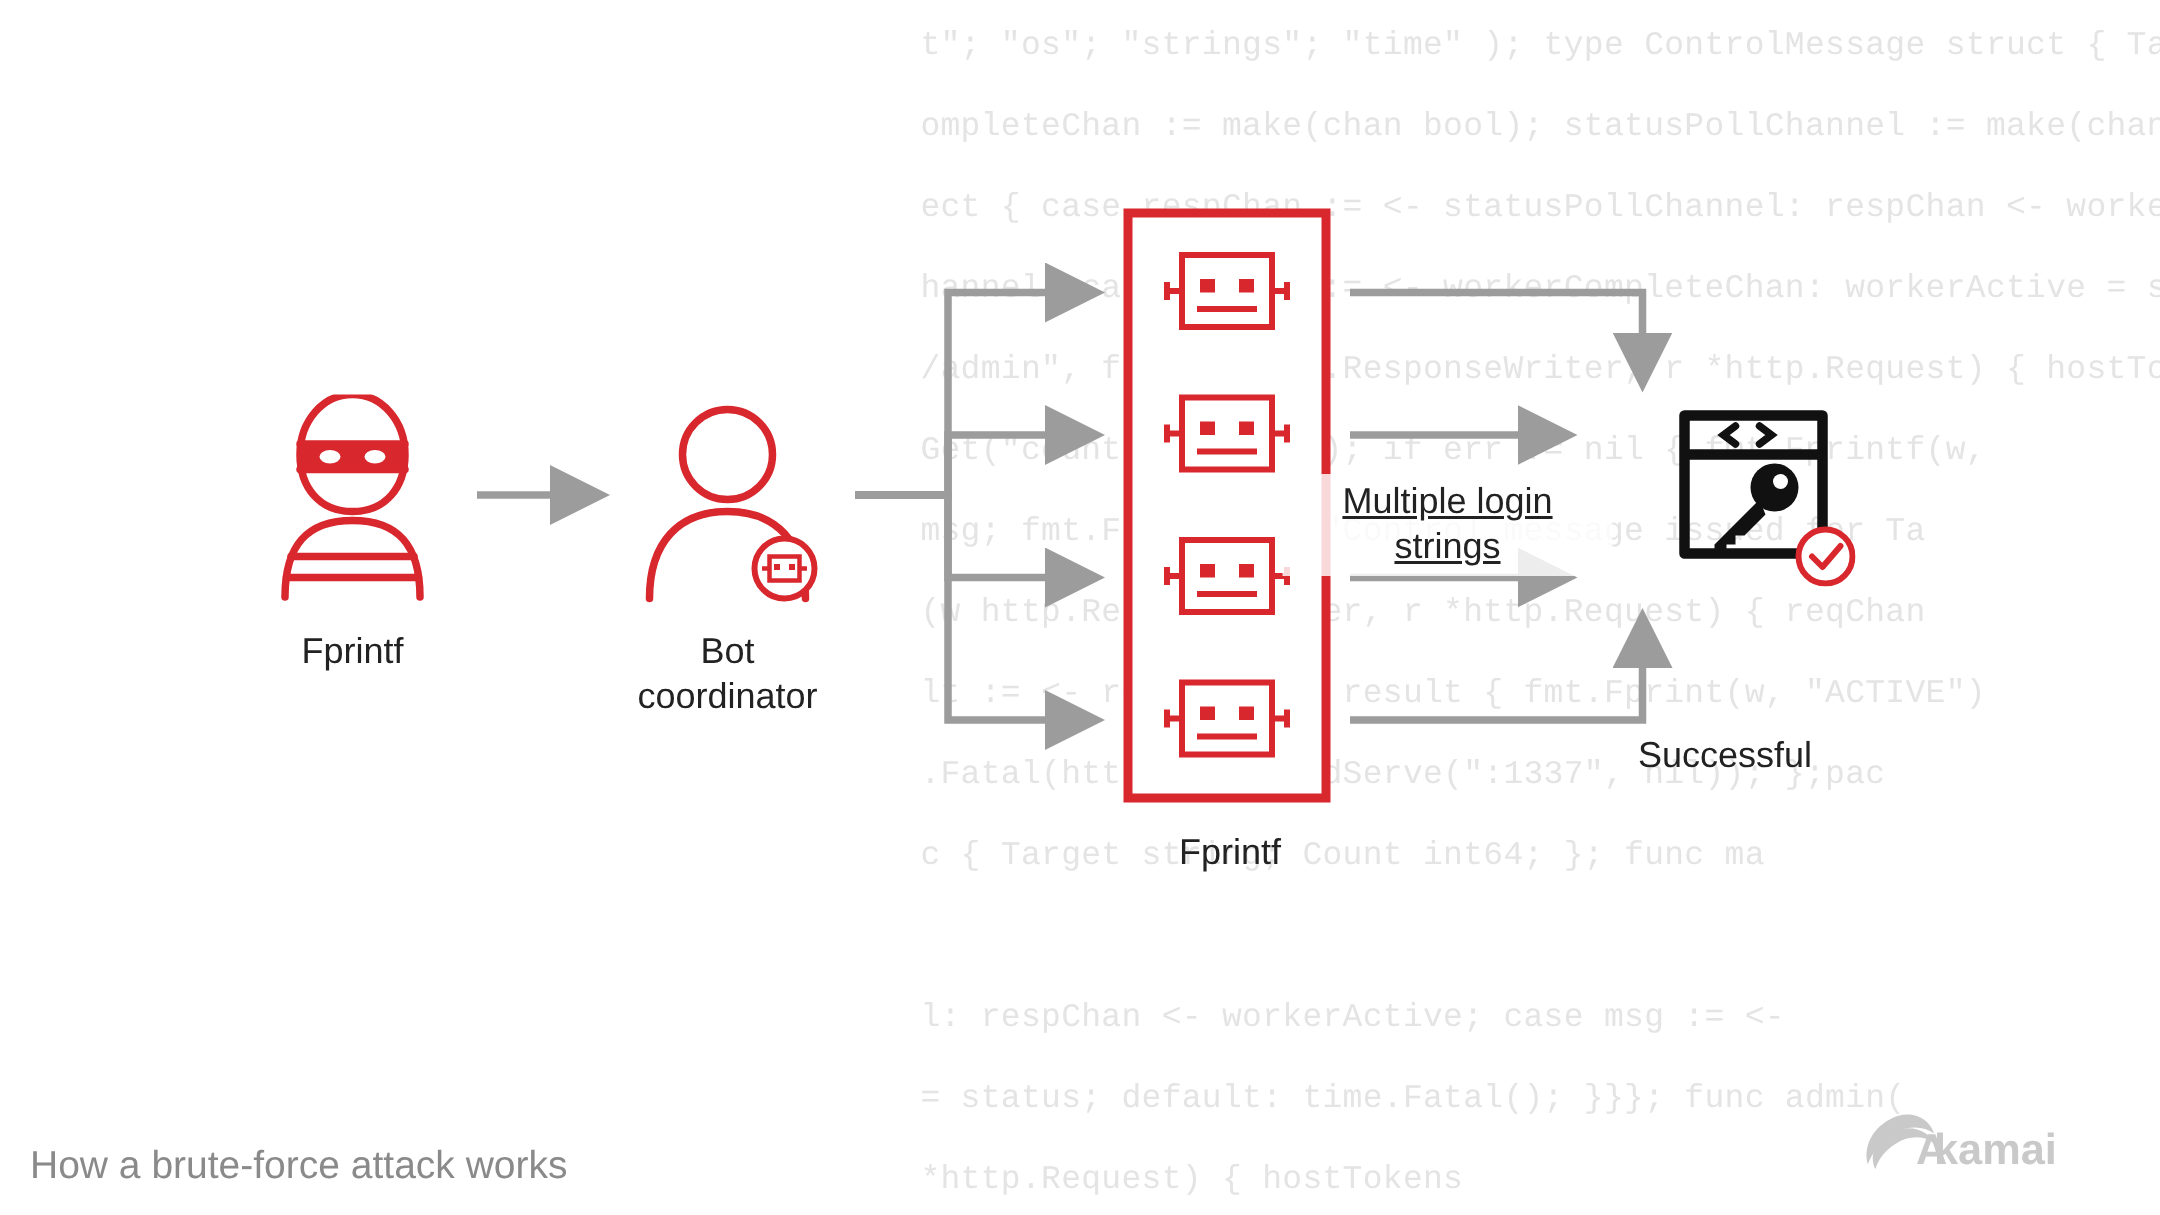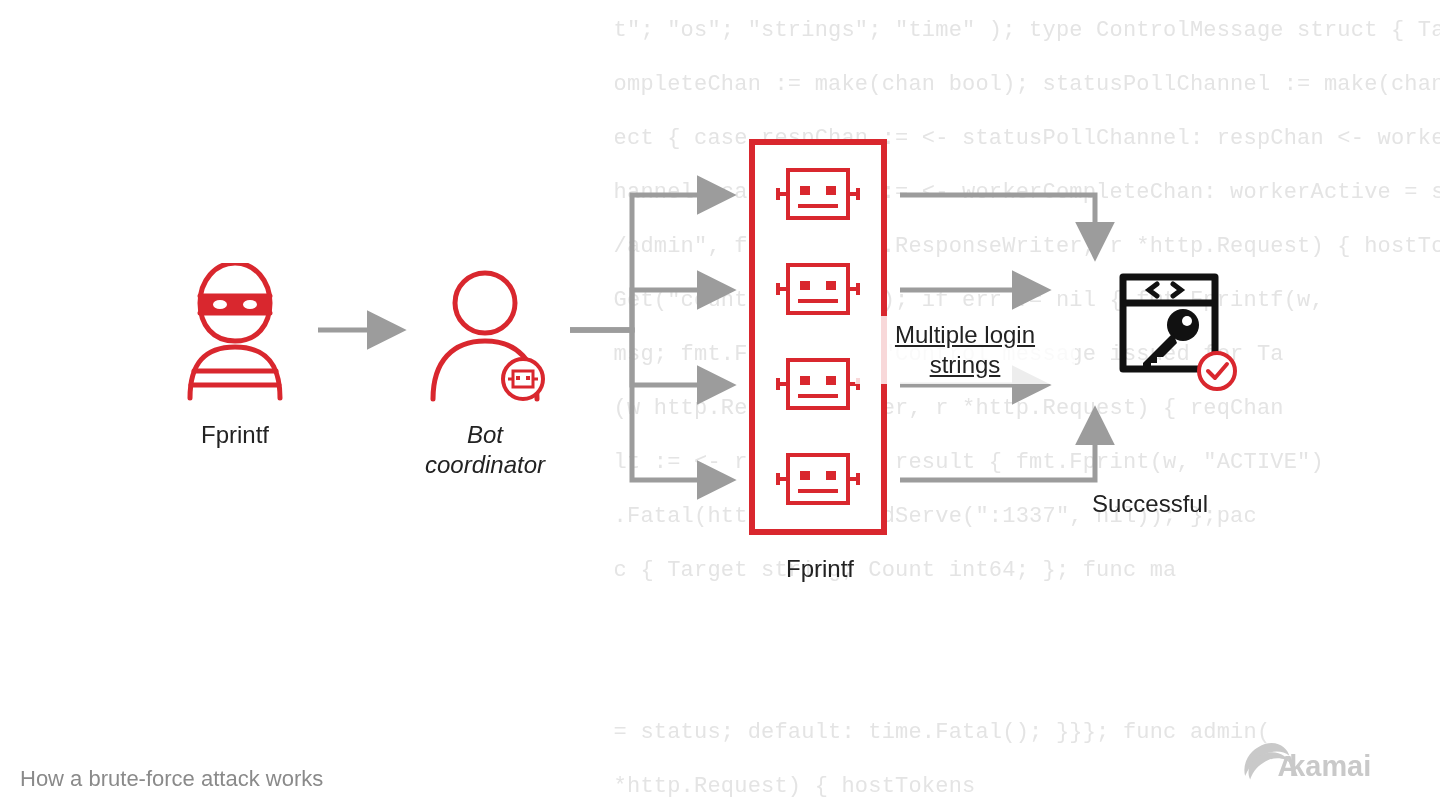--- a/index.html
+++ b/index.html
@@ -1,20 +1,20 @@
 <!DOCTYPE html>
 <html><head>
 <meta charset="utf-8">
 <style>
   * { box-sizing: border-box; margin: 0; padding: 0; }
   html, body { width: 1440px; height: 810px; font-family: Arial, Helvetica, sans-serif; background: #fff; overflow: hidden; }
   .canvas { position: relative; width: 1440px; height: 810px; }
   .codebg { position: absolute; top: -10px; left: 560px; width: 900px; color: #e4e4e4; font-family: "Courier New", monospace; font-size: 22px; line-height: 27px; white-space: pre; letter-spacing: 0.2px; pointer-events: none; }
   .label { position: absolute; font-size: 24px; color: #222; text-align: center; line-height: 1.25; }
-  .caption { position: absolute; left: 20px; bottom: 18px; font-size: 22px; color: #8a8a8a; }
+  .caption { position: absolute; left: 20px; bottom: 18px; font-size: 26px; color: #8a8a8a; }
   .akamai { position: absolute; right: 30px; bottom: 22px; width: 170px; }
   svg { display: block; }
   .abs { position: absolute; }
 </style>
 </head>
 <body>
 
 <div class="canvas">
 
   <div class="codebg">
@@ -23,21 +23,21 @@
     <span>ect { case respChan := &lt;- statusPollChannel: respChan &lt;- workerActive; case</span><br>
     <span>hannel; case status := &lt;- workerCompleteChan: workerActive = status; }</span><br>
     <span>/admin", func(w http.ResponseWriter, r *http.Request) { hostTo</span><br>
     <span>Get("count"), 10, 64); if err != nil { fmt.Fprintf(w,</span><br>
     <span>msg; fmt.Fprintf(w, "Control message issued for Ta</span><br>
     <span>(w http.ResponseWriter, r *http.Request) { reqChan</span><br>
     <span>lt := &lt;- reqChan; if result { fmt.Fprint(w, "ACTIVE")</span><br>
     <span>.Fatal(http.ListenAndServe(":1337", nil)); };pac</span><br>
     <span>c { Target string; Count int64; }; func ma</span><br>
     <br>
-    <br>
+    <span>l: respChan &lt;- workerActive; case msg := &lt;-</span><br>
     <span>= status; default: time.Fatal(); }}}; func admin(</span><br>
     <span>*http.Request) { hostTokens</span><br>
     <br>
     <br>
     <br>
     <br>
     <br>
     <br>
     <br>
     <br>
@@ -167,21 +167,21 @@
 
       <path d="M900 195 L1095 195 L1095 255"></path>
       <path d="M900 290 L1045 290"></path>
       <path d="M900 385 L1045 385"></path>
       <path d="M900 480 L1095 480 L1095 412"></path>
     </g>
   </svg>
 
   <div class="label" style="left:155px; top:420px; width:160px;">Fprintf</div>
 
-  <div class="label" style="left:395px; top:420px; width:180px;font-style:italic;">
+  <div class="label" style="left:395px; top:420px; width:180px;">
     <span>Bot</span><br>
     <span>coordinator</span>
   </div>
 
   <div class="label" style="left:760px; top:554px; width:120px;">Fprintf</div>
 
   <div class="label" style="left:855px; top:316px; width:220px; background:rgba(255,255,255,0.82); padding:4px 0;text-decoration:underline;">
     <span>Multiple login</span><br>
     <span>strings</span>
   </div>

